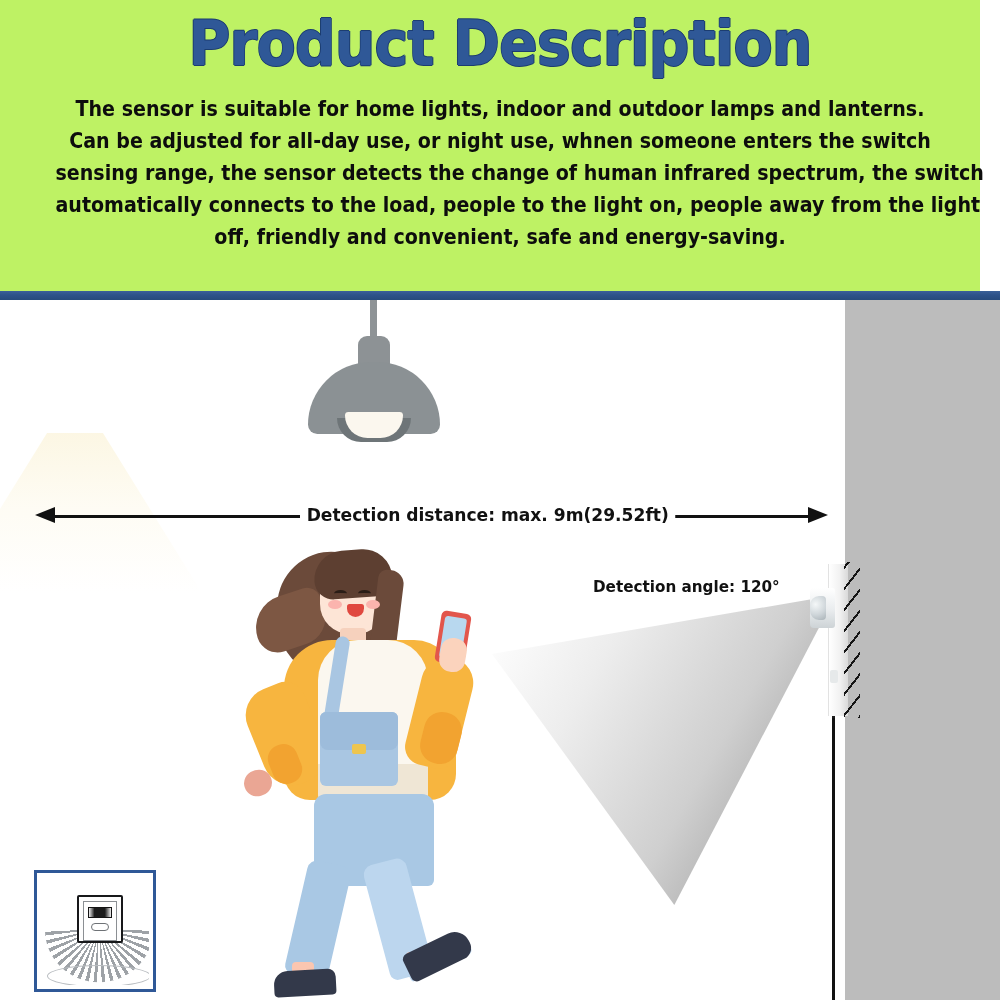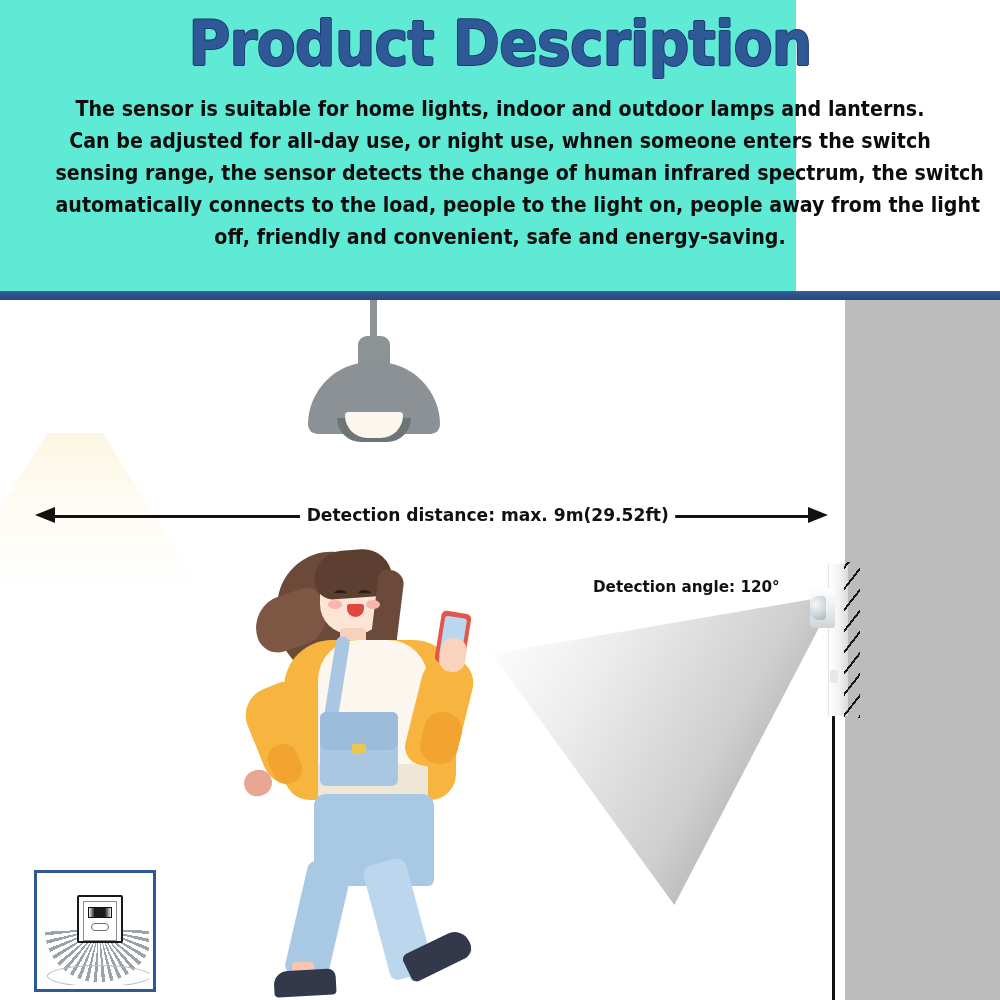--- a/index.html
+++ b/index.html
@@ -6,22 +6,22 @@
   html,body { width:1000px; height:1000px; }
   body {
     background:#ffffff;
     font-family:"Liberation Sans", sans-serif;
     position:relative;
     overflow:hidden;
   }
 
   
   #header {
-    position:absolute; left:0; top:0; width:796px; height:292px;
-    background:#5eead4;
+    position:absolute; left:0; top:0; width:980px; height:292px;
+    background:#bef264;
   }
   #page-title {
     position:absolute; left:0; top:8px; width:1000px;
     text-align:center;
     font-family:"DejaVu Sans", sans-serif;
     font-weight:bold;
     font-size:62px;
     line-height:72px;
     letter-spacing:-1px;
     color:#2f5897;

